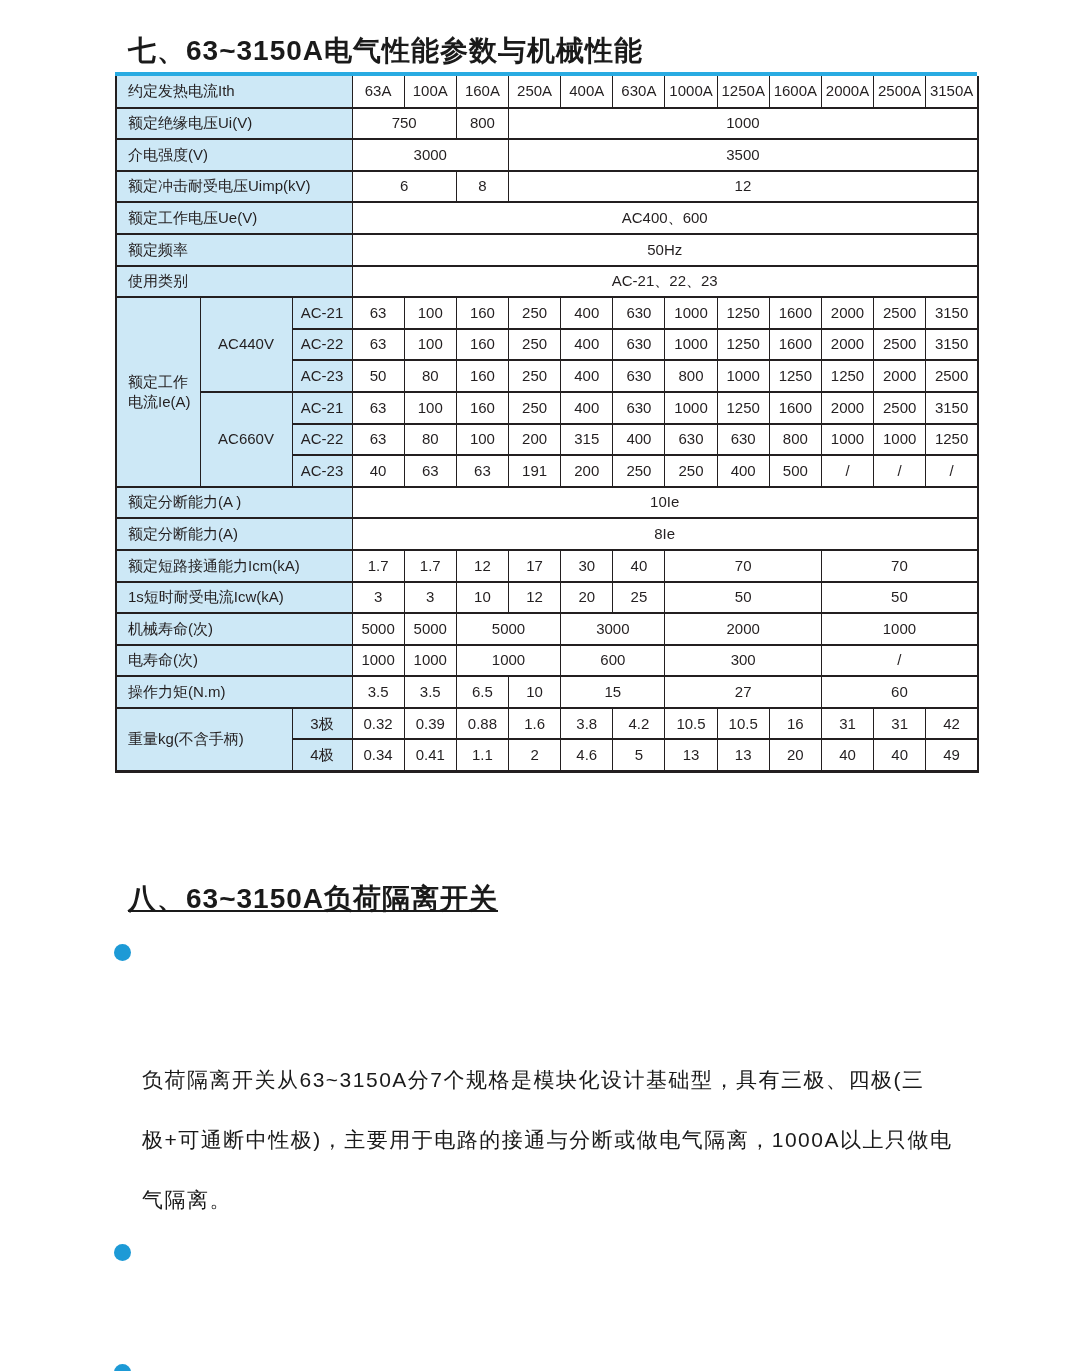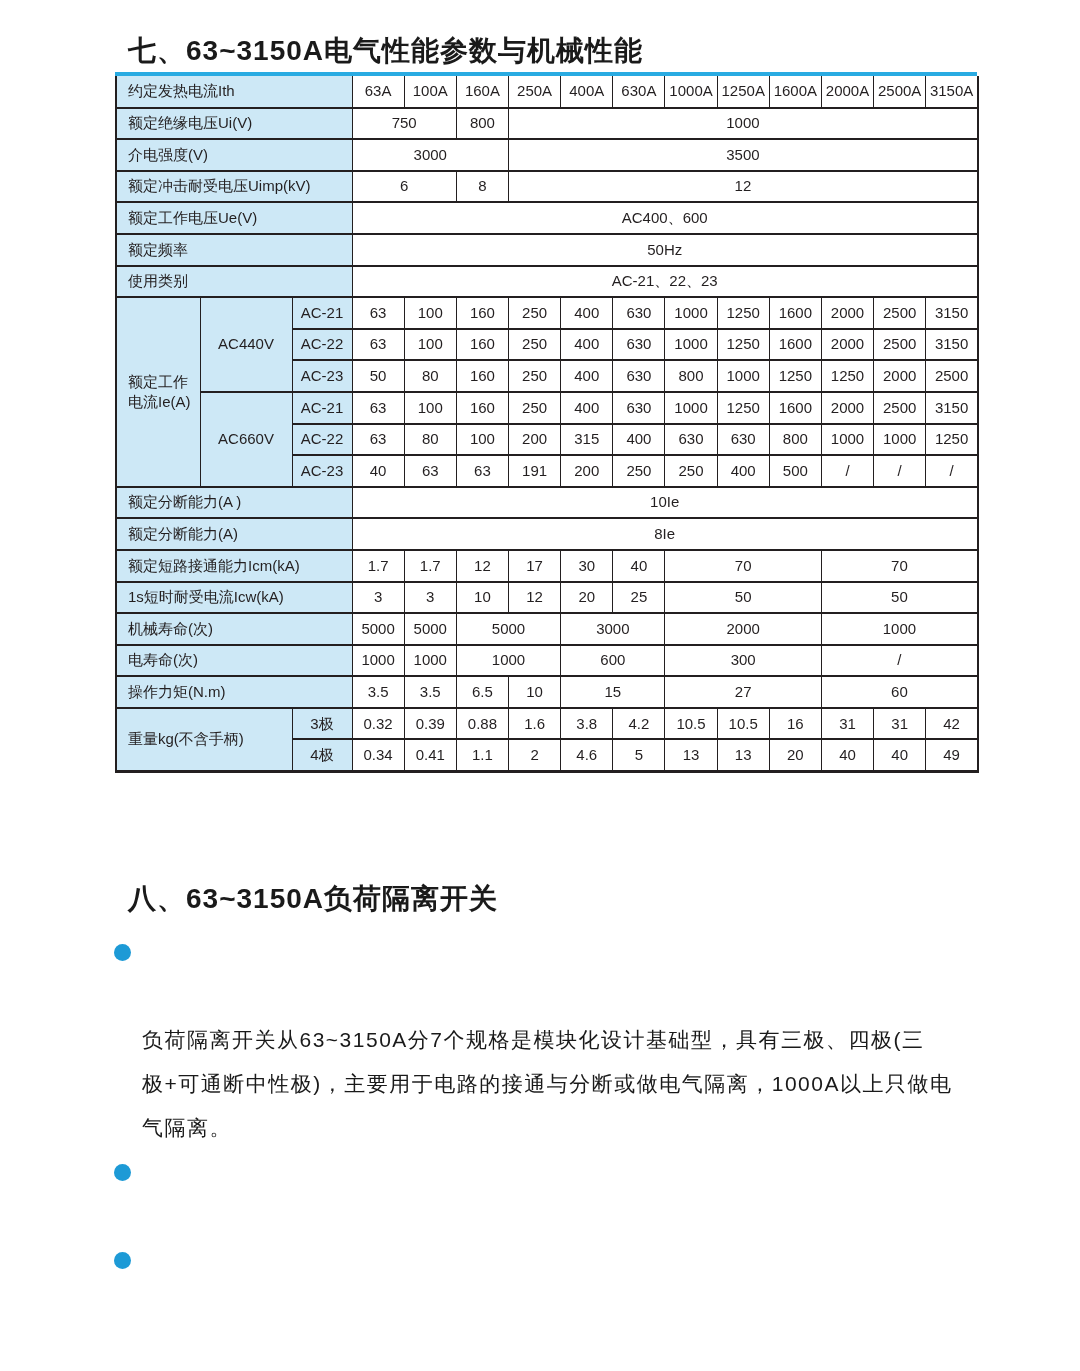--- a/index.html
+++ b/index.html
@@ -14,21 +14,21 @@
 
   .sec-title {
     position: absolute; left: 120px;
     margin: 8px;
     font-size: 28px; font-weight: bold;
     letter-spacing: 1px;
     color: #1a1a1a;
     white-space: nowrap;
   }
   .sec-title.t1 { top: 24px; }
-  .sec-title.t2 { top: 872px; }
+  .sec-title.t2 { top: 872px; text-decoration: underline; }
 
   .table-wrap { position: absolute; left: 115px; top: 72px; width: 862px; }
   .blue-bar { width: 100%; height: 4px; background: #29abe2; }
   table.spec {
     border-collapse: collapse;
     table-layout: fixed;
     width: 862px;
     border-left: 2px solid #231f20;
     border-right: 2px solid #231f20;
     border-bottom: 3px solid #231f20;
@@ -46,21 +46,21 @@
   }
   table.spec tr:first-child td { border-top: 0; }
   table.spec td.lbl { background: #cde8f6; }
   table.spec td.left { text-align: left; padding-left: 11px; }
 
   .bullets { position: absolute; left: 114px; top: 930px; width: 868px; }
   .bullet-item {
     position: relative;
     padding-left: 28px;
     font-size: 21px;
-    line-height: 44px;
+    line-height: 60px;
     letter-spacing: 1.5px;
     white-space: pre-line;
     color: #1a1a1a;
   }
   .dot {
     position: absolute; left: 0; top: 14px;
     width: 17px; height: 17px;
     border-radius: 50%;
     background: #1d9ad6;
   }

